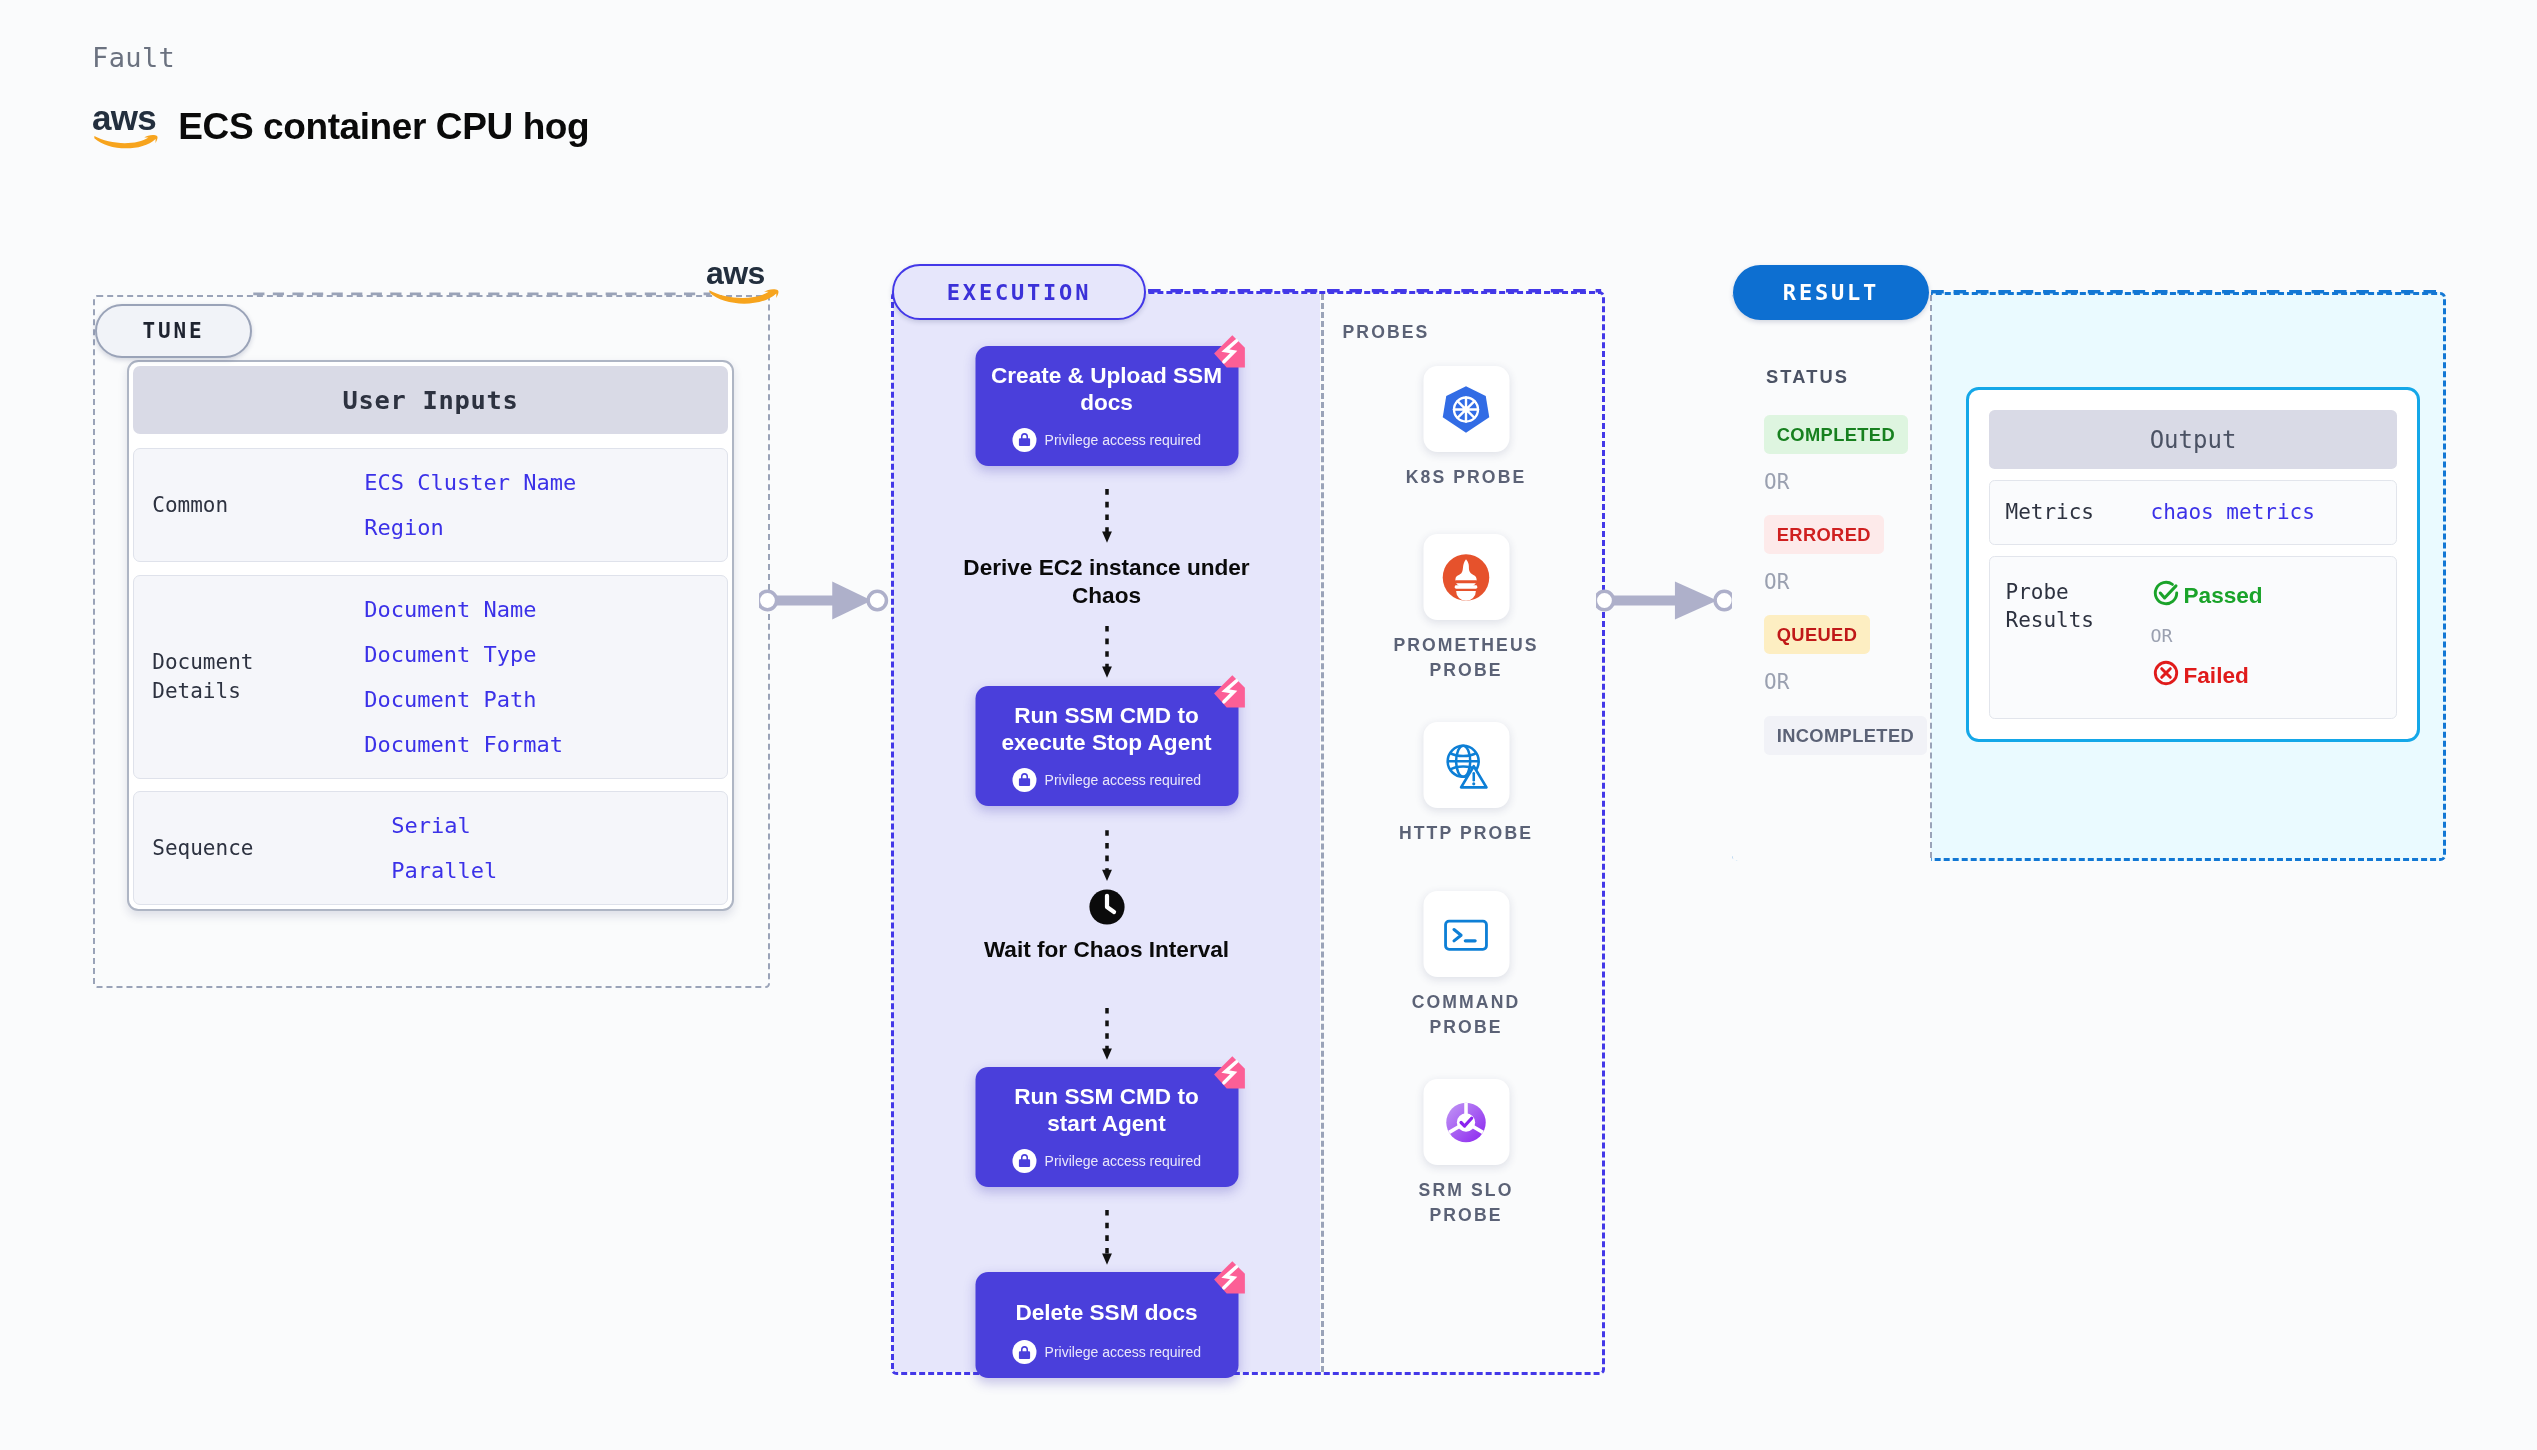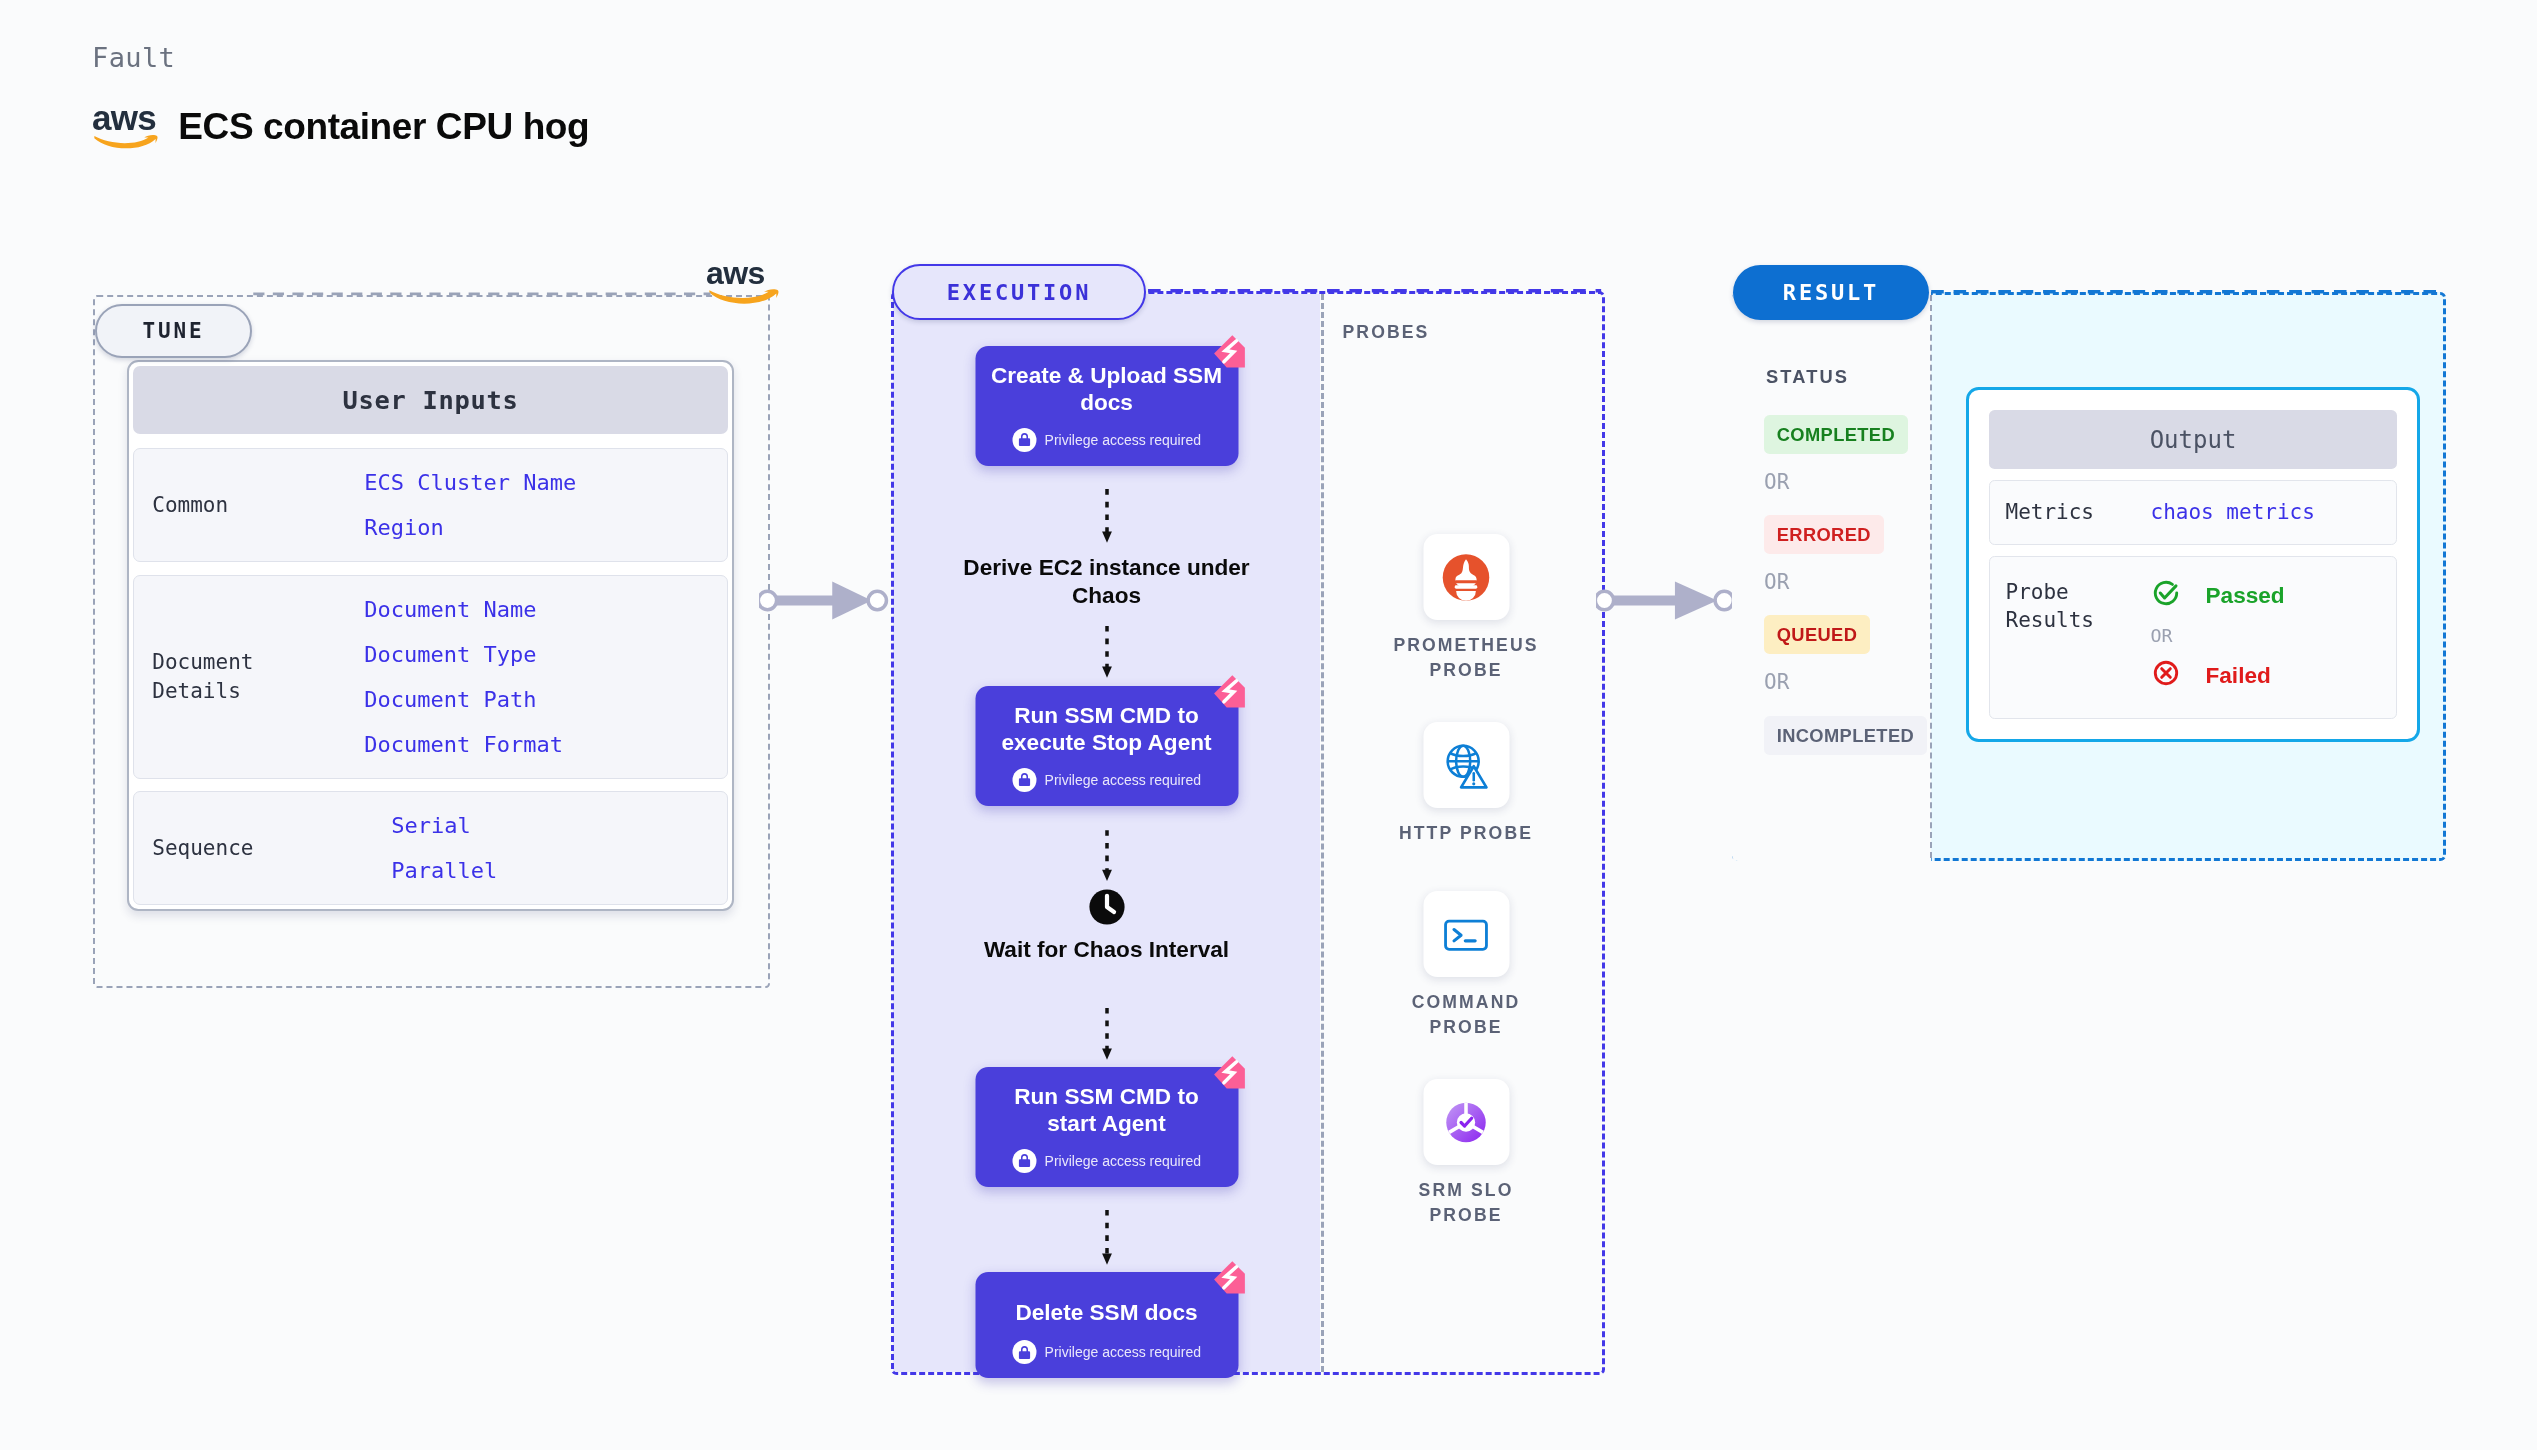--- a/index.html
+++ b/index.html
@@ -100,21 +100,21 @@
     position: absolute; left: 1966px; top: 387px; width: 454px;
     background: #fff; border: 3.5px solid #14a7e8; border-radius: 12.7px; padding: 20px;
   }
   .out-head { background: #d9dae6; border-radius: 5.6px; height: 59px; display: flex; align-items: center; justify-content: center;
     font-family: "DejaVu Sans Mono", monospace; font-size: 24px; color: #4b5264; margin-bottom: 11.3px; }
   .out-row { display: flex; align-items: center; background: #fafbfd; border: 1.4px solid #e2e5ec; border-radius: 5.6px; padding: 17px 15.5px; margin-bottom: 11.3px; }
   .out-row:last-child { margin-bottom: 0; }
   .out-key { font-family: "DejaVu Sans Mono", monospace; font-size: 21px; color: #2d3240; width: 145px; flex-shrink: 0; line-height: 1.35; }
   .out-val-mono { font-family: "DejaVu Sans Mono", monospace; font-size: 21px; color: #3b31e8; }
   .probe-res { display: flex; flex-direction: column; gap: 11.3px; }
-  .pr-line { display: flex; align-items: center; gap: 25px; font-size: 22.6px; font-weight: bold; }
+  .pr-line { display: flex; align-items: center; gap: 3px; font-size: 22.6px; font-weight: bold; }
   .pr-or { font-family: "DejaVu Sans Mono", monospace; font-size: 18.3px; color: #9aa0b0; font-weight: normal; }
 
   
   .connector { position: absolute; }
 </style>
 </head>
 <body>
 
 <div id="header">
   <div id="fault-label">Fault</div>
@@ -305,20 +305,40 @@
           </svg>
       </span>
       <span class="node-priv-text">Privilege access required</span>
     </div>
   </div>
 </div>
 
 <div id="probes-col">
   <div id="probes-label">PROBES</div>
 
+  <div class="probe-item" style="top:72px;">
+    <div class="probe-icon-box">
+      <svg width="55" height="55" viewBox="0 0 78 78">
+        <polygon points="39,6 67,20 72,50 39,72 6,50 11,20" fill="#326ce5"></polygon>
+        <g stroke="#fff" stroke-width="3.4" fill="none" stroke-linecap="round">
+          <circle cx="39" cy="39" r="17"></circle>
+          <circle cx="39" cy="39" r="5" fill="#fff" stroke="none"></circle>
+          <line x1="39" y1="22" x2="39" y2="34"></line>
+            <line x1="39" y1="44" x2="39" y2="56"></line>
+          <line x1="22" y1="39" x2="34" y2="39"></line>
+            <line x1="44" y1="39" x2="56" y2="39"></line>
+          <line x1="27" y1="27" x2="35.5" y2="35.5"></line>
+            <line x1="42.5" y1="42.5" x2="51" y2="51"></line>
+          <line x1="51" y1="27" x2="42.5" y2="35.5"></line>
+            <line x1="35.5" y1="42.5" x2="27" y2="51"></line>
+        </g>
+      </svg>
+    </div>
+    <div class="probe-name">K8S PROBE</div>
+  </div>
 
   <div class="probe-item" style="top:240px;">
     <div class="probe-icon-box">
       <svg width="55" height="55" viewBox="0 0 78 78">
         <circle cx="39" cy="39" r="33" fill="#e6522c"></circle>
         <path d="M39 13 c7 8 2 13 6 19 c3 4 8 3 9 9 c1 7-5 12-15 12 s-16-5-15-12 c1-6 7-5 9-9 c3-5 0-11 6-19z" fill="#fff"></path>
         <rect x="23" y="50" width="32" height="5" rx="2" fill="#fff"></rect>
         <path d="M25 58 h28 a14 14 0 01-28 0z" fill="#fff"></path>
         <rect x="23" y="43" width="32" height="4" rx="2" fill="#e6522c"></rect>
       </svg>

